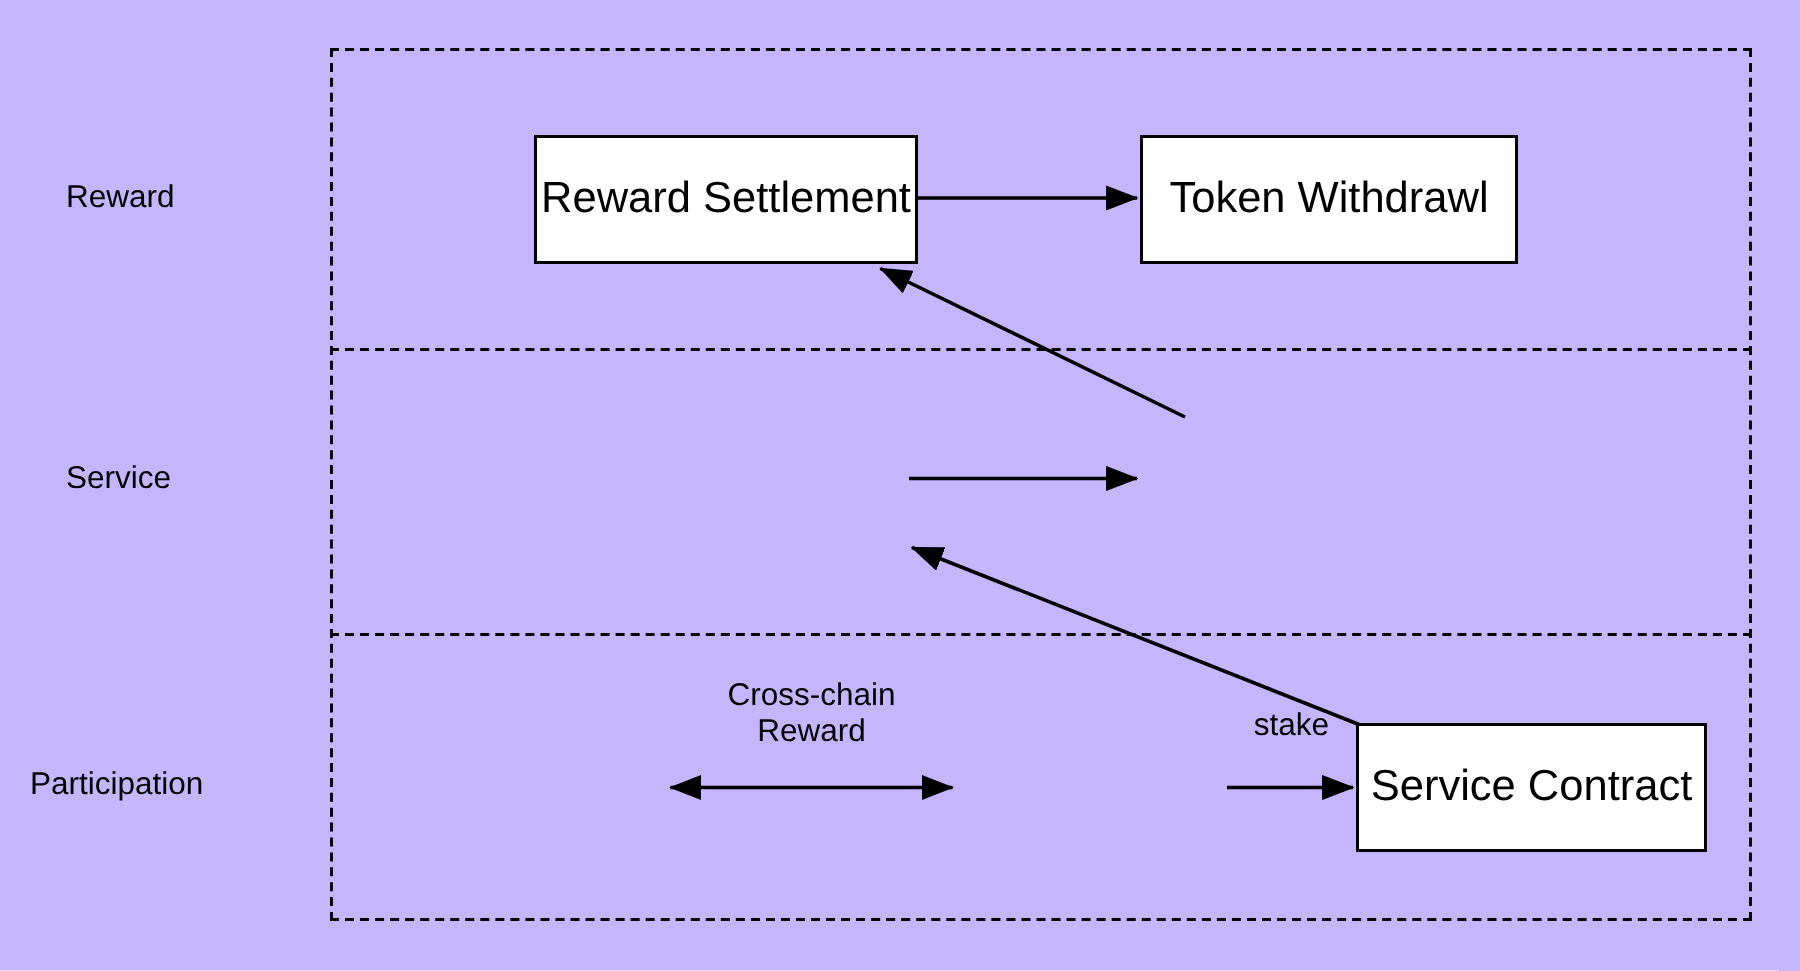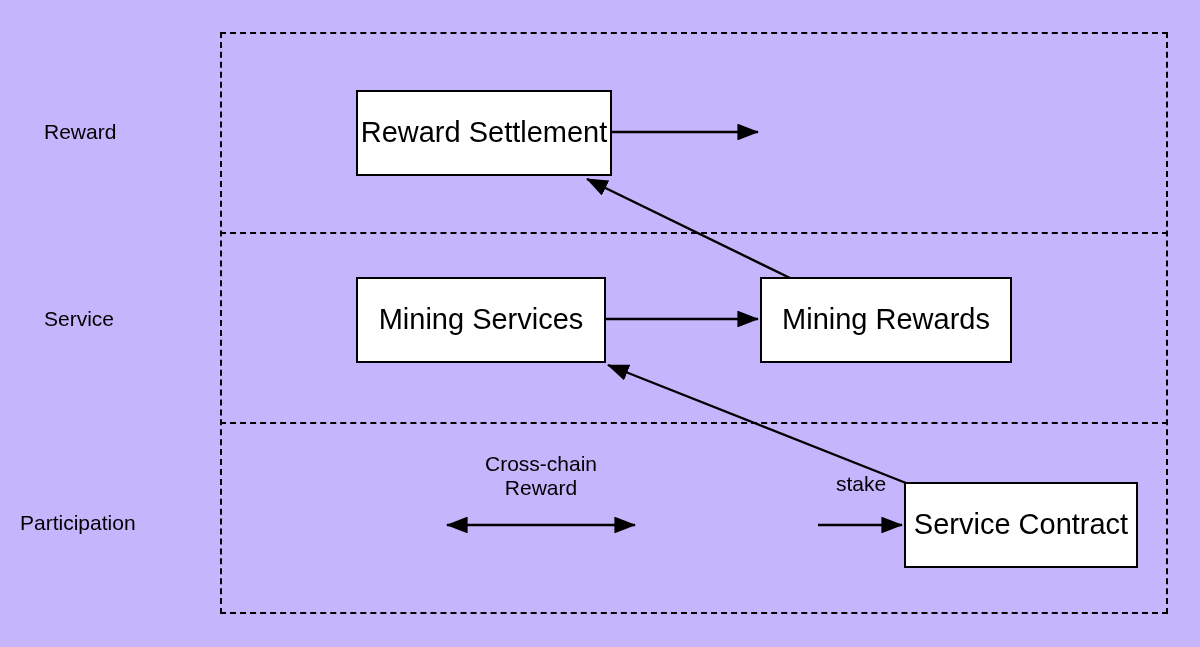--- a/index.html
+++ b/index.html
@@ -96,24 +96,23 @@
 
   <div class="row-divider" style="top:232px;"></div>
   <div class="row-divider" style="top:422px;"></div>
 
   <div class="row-label" style="left:44px; top:121px;">Reward</div>
   <div class="row-label" style="left:44px; top:308px;">Service</div>
   <div class="row-label" style="left:20px; top:496px;margin-top:16px;">Participation</div>
 
   <div class="node-box" style="left:356px; top:90px; width:256px; height:86px;">Reward Settlement</div>
 
+  <div class="node-box" style="left:760px; top:90px; width:252px; height:86px;">Token Withdrawl</div>
 
-  <div class="node-box" style="left:356px; top:277px; width:250px; height:86px;">Mining Services</div>
 
-  <div class="node-box" style="left:760px; top:277px; width:252px; height:86px;">Mining Rewards</div>
 
 
 
   <div class="node-box" style="left:904px; top:482px; width:234px; height:86px;">Service Contract</div>
 
   <div class="edge-label" style="left:461px; top:452px; width:160px;">Cross-chain
 Reward</div>
 
   <div class="edge-label" style="left:818px; top:472px; width:86px;">stake</div>
 

